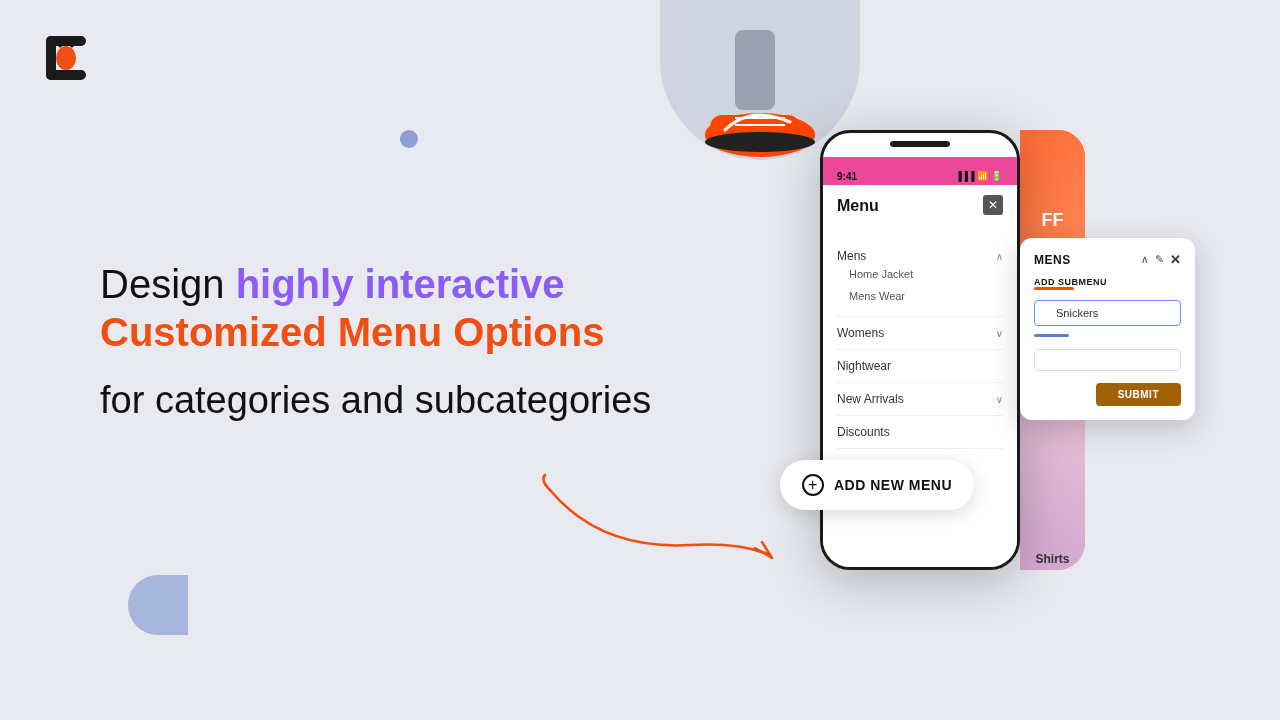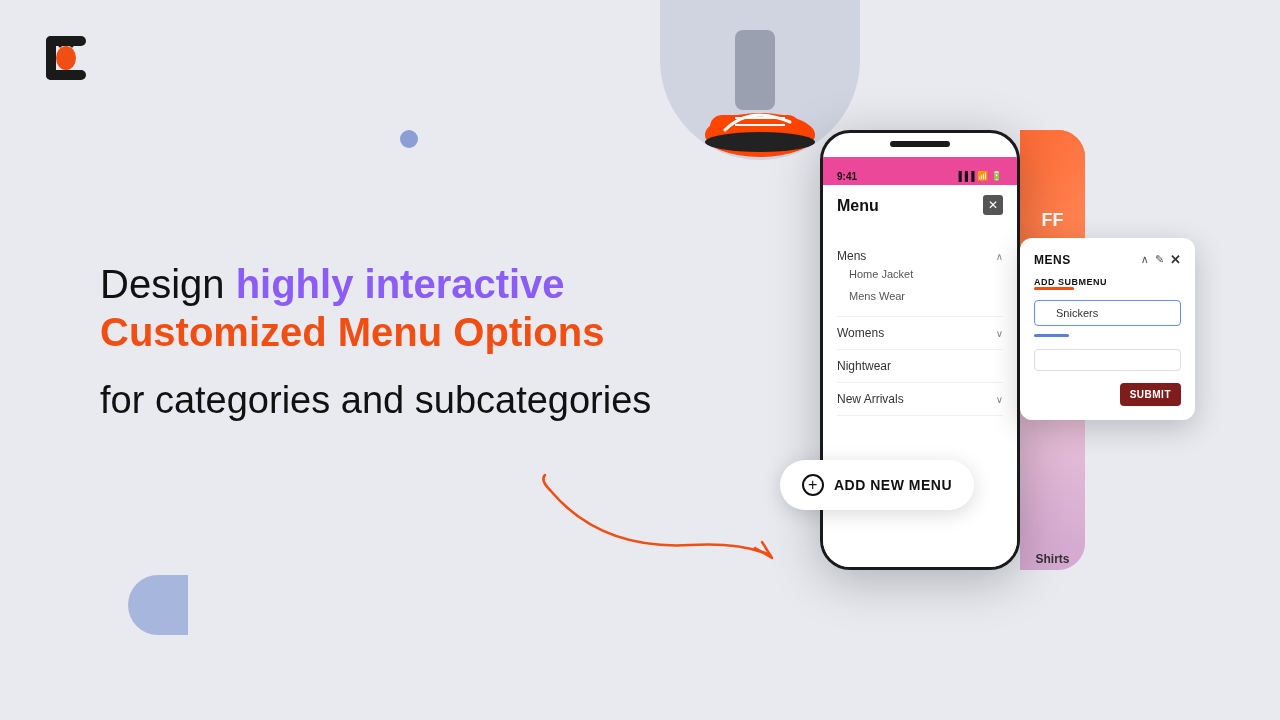--- a/index.html
+++ b/index.html
@@ -301,25 +301,25 @@
       margin-bottom: 12px;
     }
     .popup-divider-blue {
       height: 3px;
       width: 35px;
       background: #5a7fd4;
       border-radius: 2px;
       margin-bottom: 12px;
     }
     .popup-submit-btn {
-      background: #7f1d1d;
+      background: #a16207;
       color: #fff;
       font-size: 10px;
       font-weight: 700;
-      padding: 6px 10px;
+      padding: 6px 22px;
       border-radius: 4px;
       float: right;
       cursor: pointer;
       letter-spacing: 0.5px;
     }
 
     
     .shoe-decoration {
       position: absolute;
       top: 0px;
@@ -458,20 +458,23 @@
 
     <div class="menu-item">
       <span>Nightwear</span>
     </div>
 
     <div class="menu-item">
       <span>New Arrivals</span>
       <span class="chevron">∨</span>
     </div>
 
+    <div class="menu-item">
+      <span>Discounts</span>
+    </div>
   </div>
 </div>
 
 <div class="submenu-popup">
   <div class="popup-header">
     <span class="popup-title">MENS</span>
     <div class="popup-actions">
       <span class="popup-action-icon">∧</span>
       <span class="popup-action-icon">✎</span>
       <span class="popup-close">✕</span>

